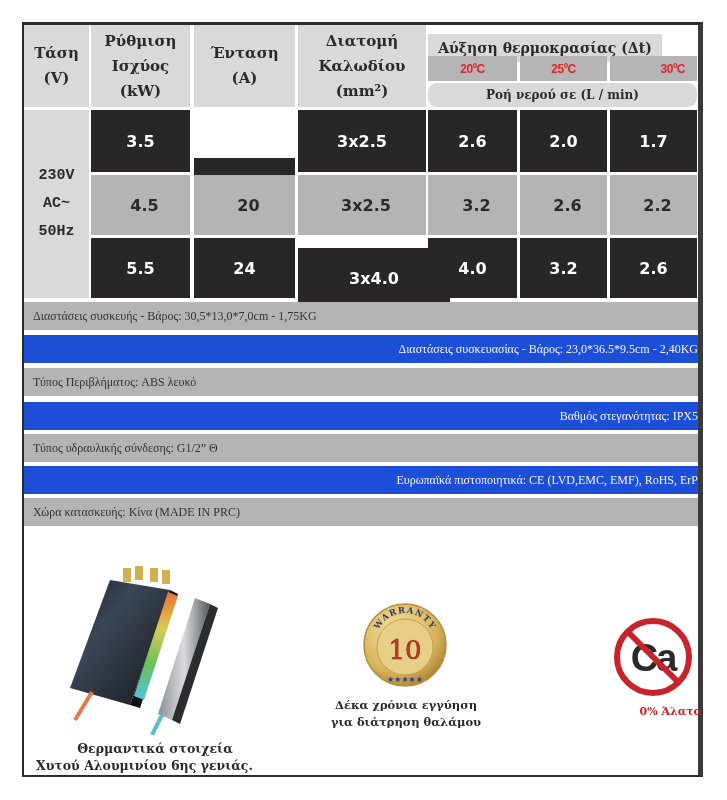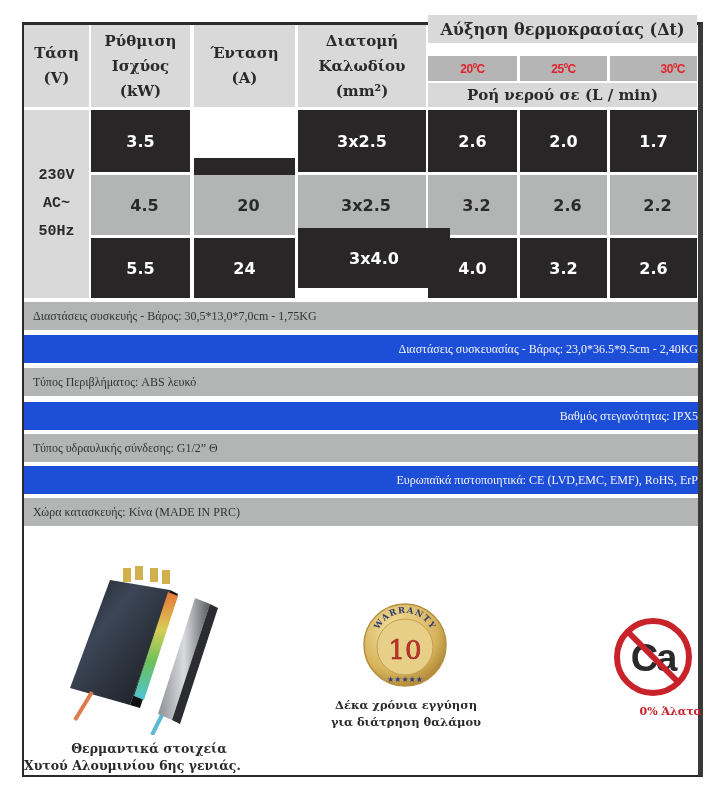--- a/index.html
+++ b/index.html
@@ -52,33 +52,33 @@
 </div>
 <div class="cell hdr" style="left:194px;top:25px;width:101px;height:82px;flex-direction:column;">
   <span>Ένταση</span>
   <span>(A)</span>
 </div>
 <div class="cell hdr" style="left:298px;top:25px;width:128px;height:82px;flex-direction:column;">
   <span>Διατομή</span>
   <span>Καλωδίου</span>
   <span>(mm²)</span>
 </div>
-<div class="cell hdr" style="left:428px;top:15px;width:269px;height:28px;font-size:16px;">
+<div class="cell hdr" style="left:428px;top:34px;width:234px;height:28px;font-size:14px;">
   <span>Αύξηση θερμοκρασίας (Δt)</span>
 </div>
 <div class="cell temp" style="left:428px;top:56px;width:89px;height:25px;">
   <span>20ºC</span>
 </div>
 <div class="cell temp" style="left:520px;top:56px;width:87px;height:25px;">
   <span>25ºC</span>
 </div>
 <div class="cell temp" style="left:610px;top:56px;width:87px;height:25px;justify-content:flex-end;padding-right:12px;">
   <span>30ºC</span>
 </div>
-<div class="cell hdr" style="left:428px;top:83px;width:269px;height:24px;font-size:15px;">
+<div class="cell hdr" style="left:428px;top:83px;width:269px;height:24px;font-size:12px;border-radius:9px;">
   <span>Ροή νερού σε (L / min)</span>
 </div>
 
 <div class="cell volt" style="left:24px;top:110px;width:65px;height:188px;flex-direction:column;">
   <span>230V</span>
   <span>AC~</span>
   <span>50Hz</span>
 </div>
 
 <div class="cell dark" style="left:91px;top:110px;width:99px;height:62px;">
@@ -118,21 +118,21 @@
 <div class="cell light" style="left:610px;top:175px;width:87px;height:60px;">
     <span>2.2</span>
   </div>
 
 <div class="cell dark" style="left:91px;top:238px;width:99px;height:60px;">
     <span>5.5</span>
   </div>
 <div class="cell dark" style="left:194px;top:238px;width:101px;height:60px;">
     <span>24</span>
   </div>
-<div class="cell dark" style="left:298px;top:228px;width:152px;height:60px;">
+<div class="cell dark" style="left:298px;top:248px;width:152px;height:60px;">
     <span>3x4.0</span>
   </div>
 <div class="cell dark" style="left:428px;top:238px;width:89px;height:60px;">
     <span>4.0</span>
   </div>
 <div class="cell dark" style="left:520px;top:238px;width:87px;height:60px;">
     <span>3.2</span>
   </div>
 <div class="cell dark" style="left:610px;top:238px;width:87px;height:60px;">
     <span>2.6</span>
@@ -189,21 +189,21 @@
   <polygon points="110,30 118,34 80,148 70,145" fill="#111"></polygon>
 
   <polygon points="108,32 118,36 84,140 74,136" fill="url(#finG)"></polygon>
 
   <polygon points="135,38 150,44 112,160 98,154" fill="url(#barG)"></polygon>
   <polygon points="150,44 158,48 120,164 112,160" fill="#2a2c30"></polygon>
 
   <line x1="32" y1="132" x2="15" y2="160" stroke="#e07a4a" stroke-width="4"></line>
   <line x1="102" y1="155" x2="92" y2="175" stroke="#5fb9d2" stroke-width="4"></line>
 </svg>
-<div class="caption" style="left:24px;top:740px;width:250px;font-size:12.5px;line-height:17px;">
+<div class="caption" style="left:24px;top:740px;width:250px;font-size:12.5px;line-height:17px;padding-left:12px;">
   <div>Θερμαντικά στοιχεία</div>
   <div style="text-align:left;">Χυτού Αλουμινίου 6ης γενιάς.</div>
 </div>
 
 <svg style="position:absolute;left:362px;top:602px;width:86px;height:86px;" viewBox="0 0 86 86">
   <defs>
     <radialGradient id="goldG" cx="0.4" cy="0.35" r="0.7">
       <stop offset="0" stop-color="#f7e6a8"></stop>
         <stop offset="0.7" stop-color="#d6b25a"></stop>
         <stop offset="1" stop-color="#a98233"></stop>

